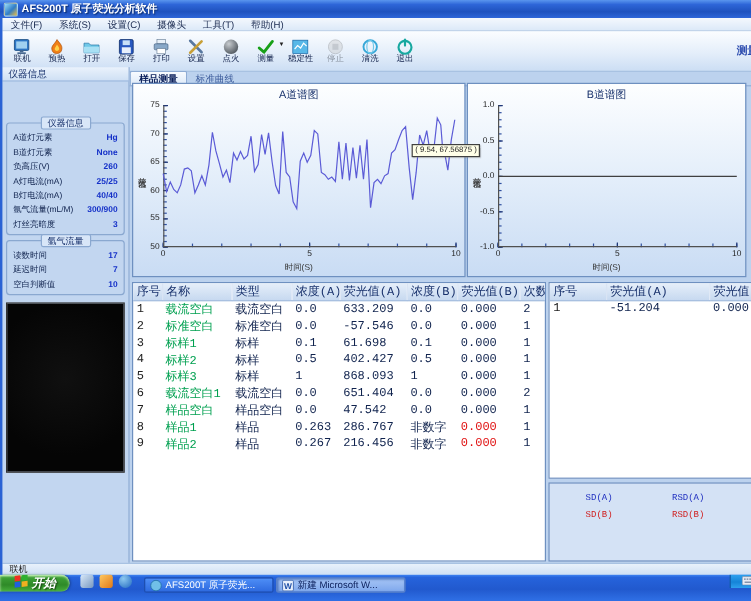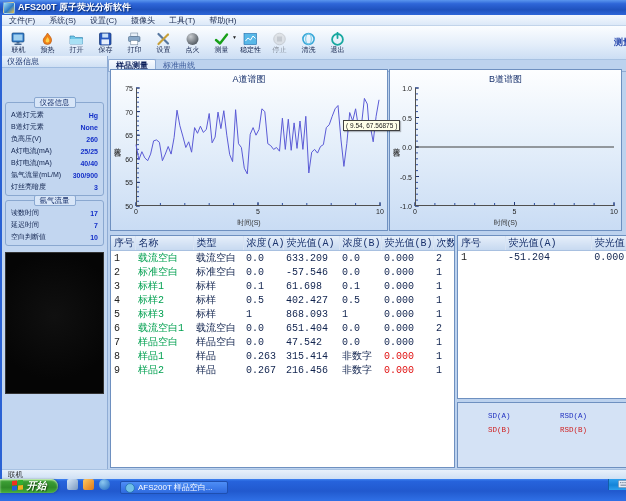--- a/index.html
+++ b/index.html
@@ -545,21 +545,21 @@
                   <td class="num">47.542</td>
                   <td class="num">0.0</td>
                   <td class="num">0.000</td>
                   <td class="num">1</td>
                 </tr>
                 <tr>
                   <td class="idx">8</td>
                   <td class="green">样品1</td>
                   <td class="num">样品</td>
                   <td class="num">0.263</td>
-                  <td class="num">315.414</td>
+                  <td class="num">286.767</td>
                   <td class="num">非数字</td>
                   <td class="red">0.000</td>
                   <td class="num">1</td>
                 </tr>
                 <tr>
                   <td class="idx">9</td>
                   <td class="green">样品2</td>
                   <td class="num">样品</td>
                   <td class="num">0.267</td>
                   <td class="num">216.456</td>
@@ -630,21 +630,30 @@
         <div class="ql-icon media-player-icon"></div>
         <div class="ql-icon ie-icon"></div>
       </div>
     <div class="taskbar-windows">
         <div class="task-btn">
           <span class="task-ico">
             <svg width="10" height="10">
               <circle cx="5" cy="5" r="4.4" fill="#70C0E8" stroke="#2070A8" stroke-width="0.7"></circle>
             </svg>
           </span>
-          <span class="task-lbl">AFS200T 样品空白...</span>
+          <span class="task-lbl">AFS200T 原子荧光...</span>
+        </div>
+        <div class="task-btn active">
+          <span class="task-ico">
+            <svg width="10" height="10">
+              <rect x="0.5" y="0.5" width="9" height="9" rx="1" fill="#E8F0FC" stroke="#4068B0" stroke-width="0.8"></rect>
+              <text x="5" y="7.8" font-size="7" text-anchor="middle" fill="#2050A8" font-weight="bold">W</text>
+            </svg>
+          </span>
+          <span class="task-lbl">新建 Microsoft W...</span>
         </div>
       </div>
     <div class="tray">
       <span><svg width="12" height="8">
             <rect x="0.5" y="0.5" width="11" height="7" rx="1" fill="#E8ECF4" stroke="#8090A8" stroke-width="0.6"></rect>
             <rect x="2" y="2" width="1.4" height="1.2" fill="#8090A8"></rect>
             <rect x="4.2" y="2" width="1.4" height="1.2" fill="#8090A8"></rect>
             <rect x="6.4" y="2" width="1.4" height="1.2" fill="#8090A8"></rect>
             <rect x="8.6" y="2" width="1.4" height="1.2" fill="#8090A8"></rect>
             <rect x="2.5" y="4.6" width="7" height="1.2" fill="#8090A8"></rect>

